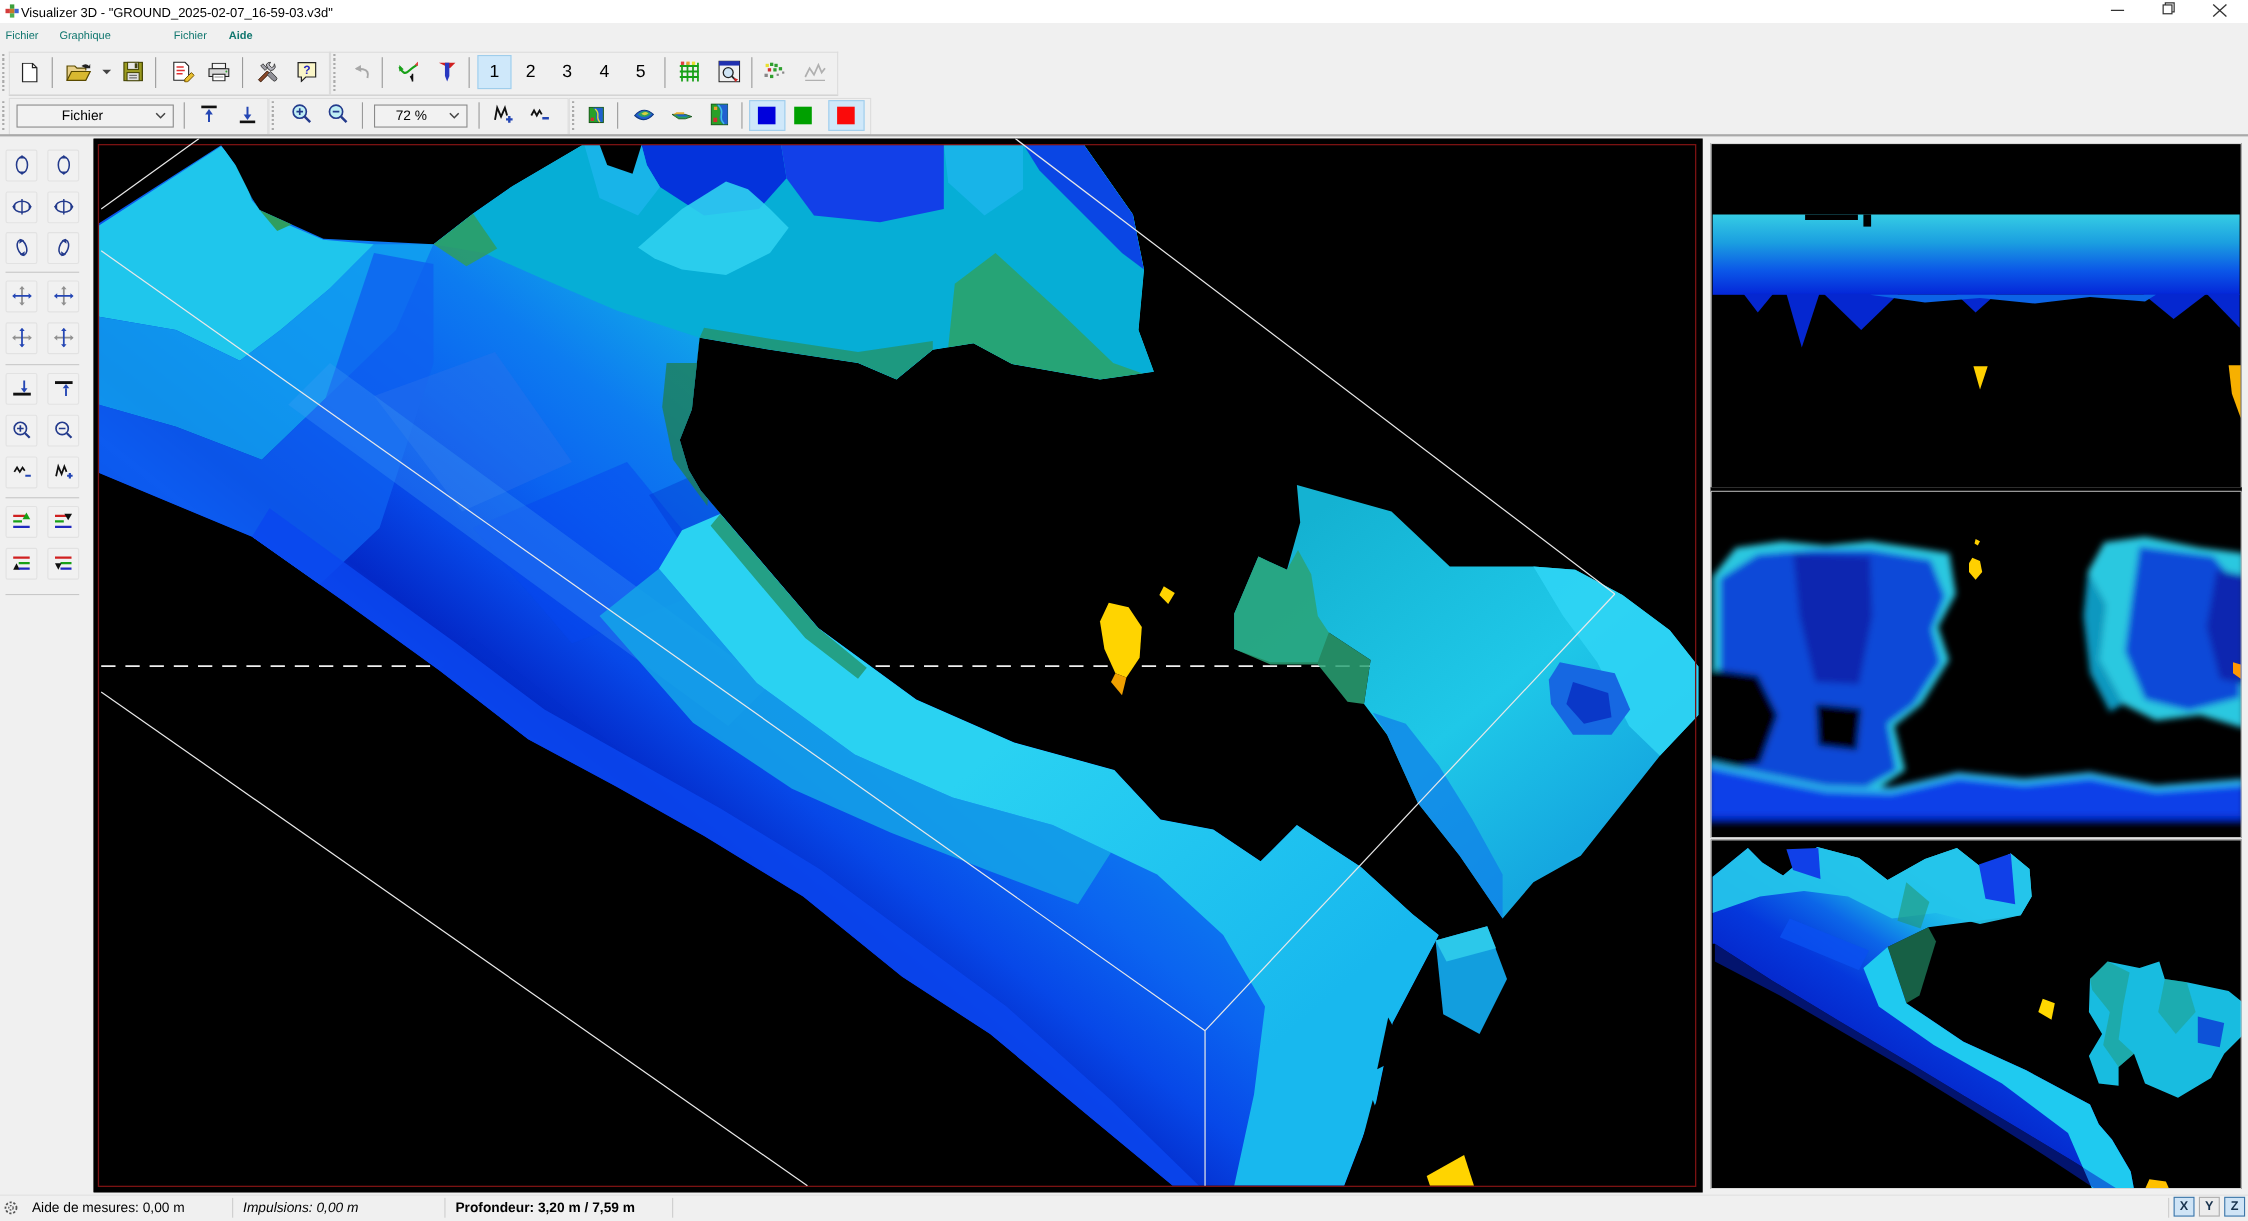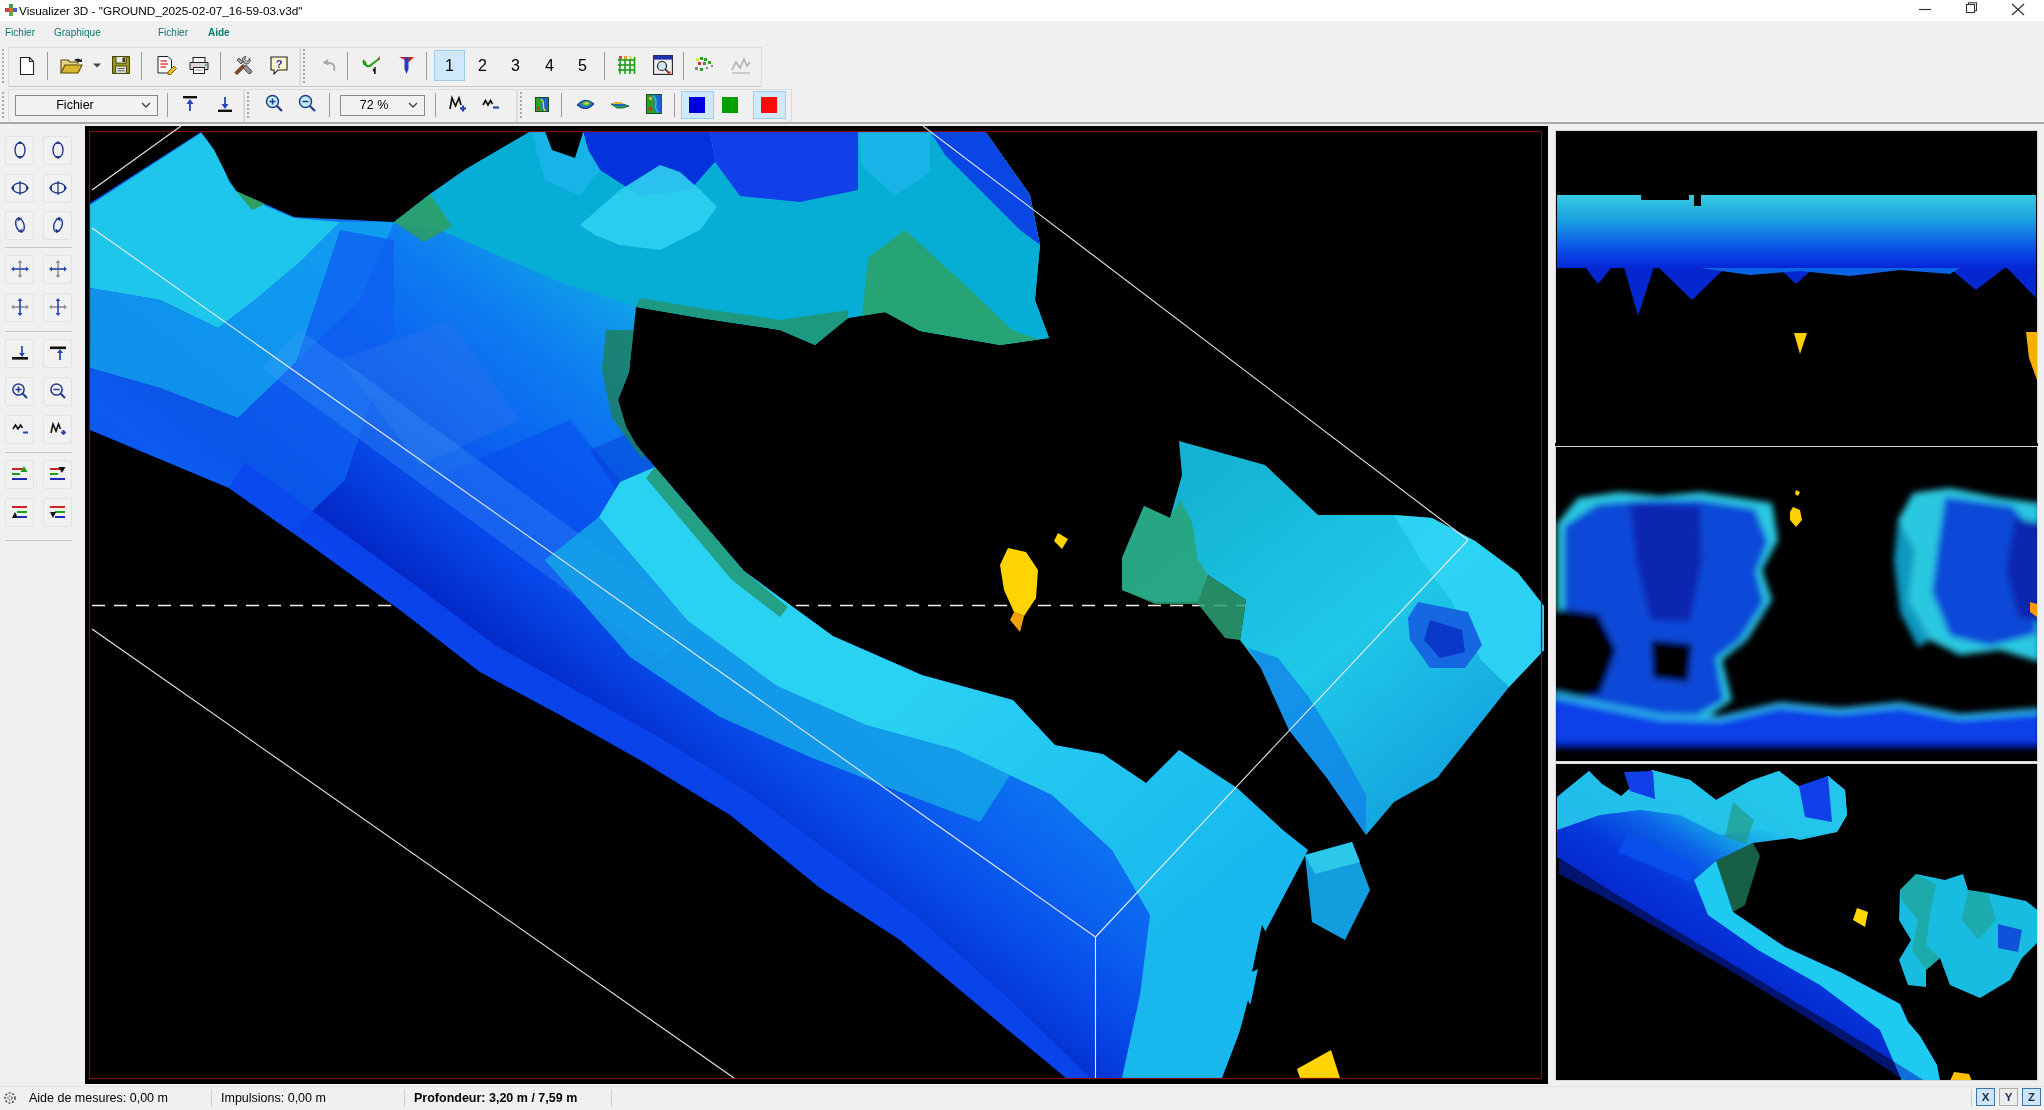--- a/index.html
+++ b/index.html
@@ -564,21 +564,21 @@
 </g>
 <rect x="1555.5" y="763.5" width="482" height="317" fill="none" stroke="#d8d8d8" stroke-width="1"></rect>
 </svg>
 
 <div class="abs" style="left:0;top:1086px;width:2044px;height:23px;background:#f0f0f0;border-top:1px solid #e0e0e0;"></div>
 <svg class="abs" style="left:3px;top:1091px" width="14" height="14" viewBox="0 0 14 14">
 <circle cx="7" cy="7" r="5" fill="none" stroke="#555" stroke-width="1.6" stroke-dasharray="2 1.6"></circle>
 <circle cx="7" cy="7" r="2" fill="none" stroke="#555" stroke-width="1.2" stroke-dasharray="1.5 1"></circle>
 </svg>
 <div class="abs" style="left:29px;top:1091px;font-size:12.5px;">Aide de mesures: 0,00 m</div>
-<div class="abs" style="left:221px;top:1091px;font-size:12.5px;">Impulsions: 0,00 m</div>
+<div class="abs" style="left:221px;top:1091px;font-size:12.5px;font-style:italic;">Impulsions: 0,00 m</div>
 <div class="abs" style="left:414px;top:1091px;font-size:12.5px;font-weight:bold;">Profondeur: 3,20 m / 7,59 m</div>
 <div class="abs" style="left:211px;top:1089px;width:1px;height:18px;background:#cdcdcd;"></div>
 <div class="abs" style="left:404px;top:1089px;width:1px;height:18px;background:#cdcdcd;"></div>
 <div class="abs" style="left:611px;top:1089px;width:1px;height:18px;background:#cdcdcd;"></div>
 <div class="abs" style="left:1971px;top:1089px;width:1px;height:18px;background:#cdcdcd;"></div>
 <div class="abs" style="left:1976px;top:1088px;width:19px;height:18px;background:#cfe4f6;border:1px solid #3c76a8;box-sizing:border-box;font-size:11.5px;font-weight:bold;text-align:center;line-height:16px;color:#17314c;">X</div>
 <div class="abs" style="left:1999px;top:1088px;width:19px;height:18px;background:#ececec;border:1px solid #adadad;box-sizing:border-box;font-size:11.5px;font-weight:bold;text-align:center;line-height:16px;color:#17314c;">Y</div>
 <div class="abs" style="left:2022px;top:1088px;width:19px;height:18px;background:#cfe4f6;border:1px solid #3c76a8;box-sizing:border-box;font-size:11.5px;font-weight:bold;text-align:center;line-height:16px;color:#17314c;">Z</div>
 
 </body></html>

